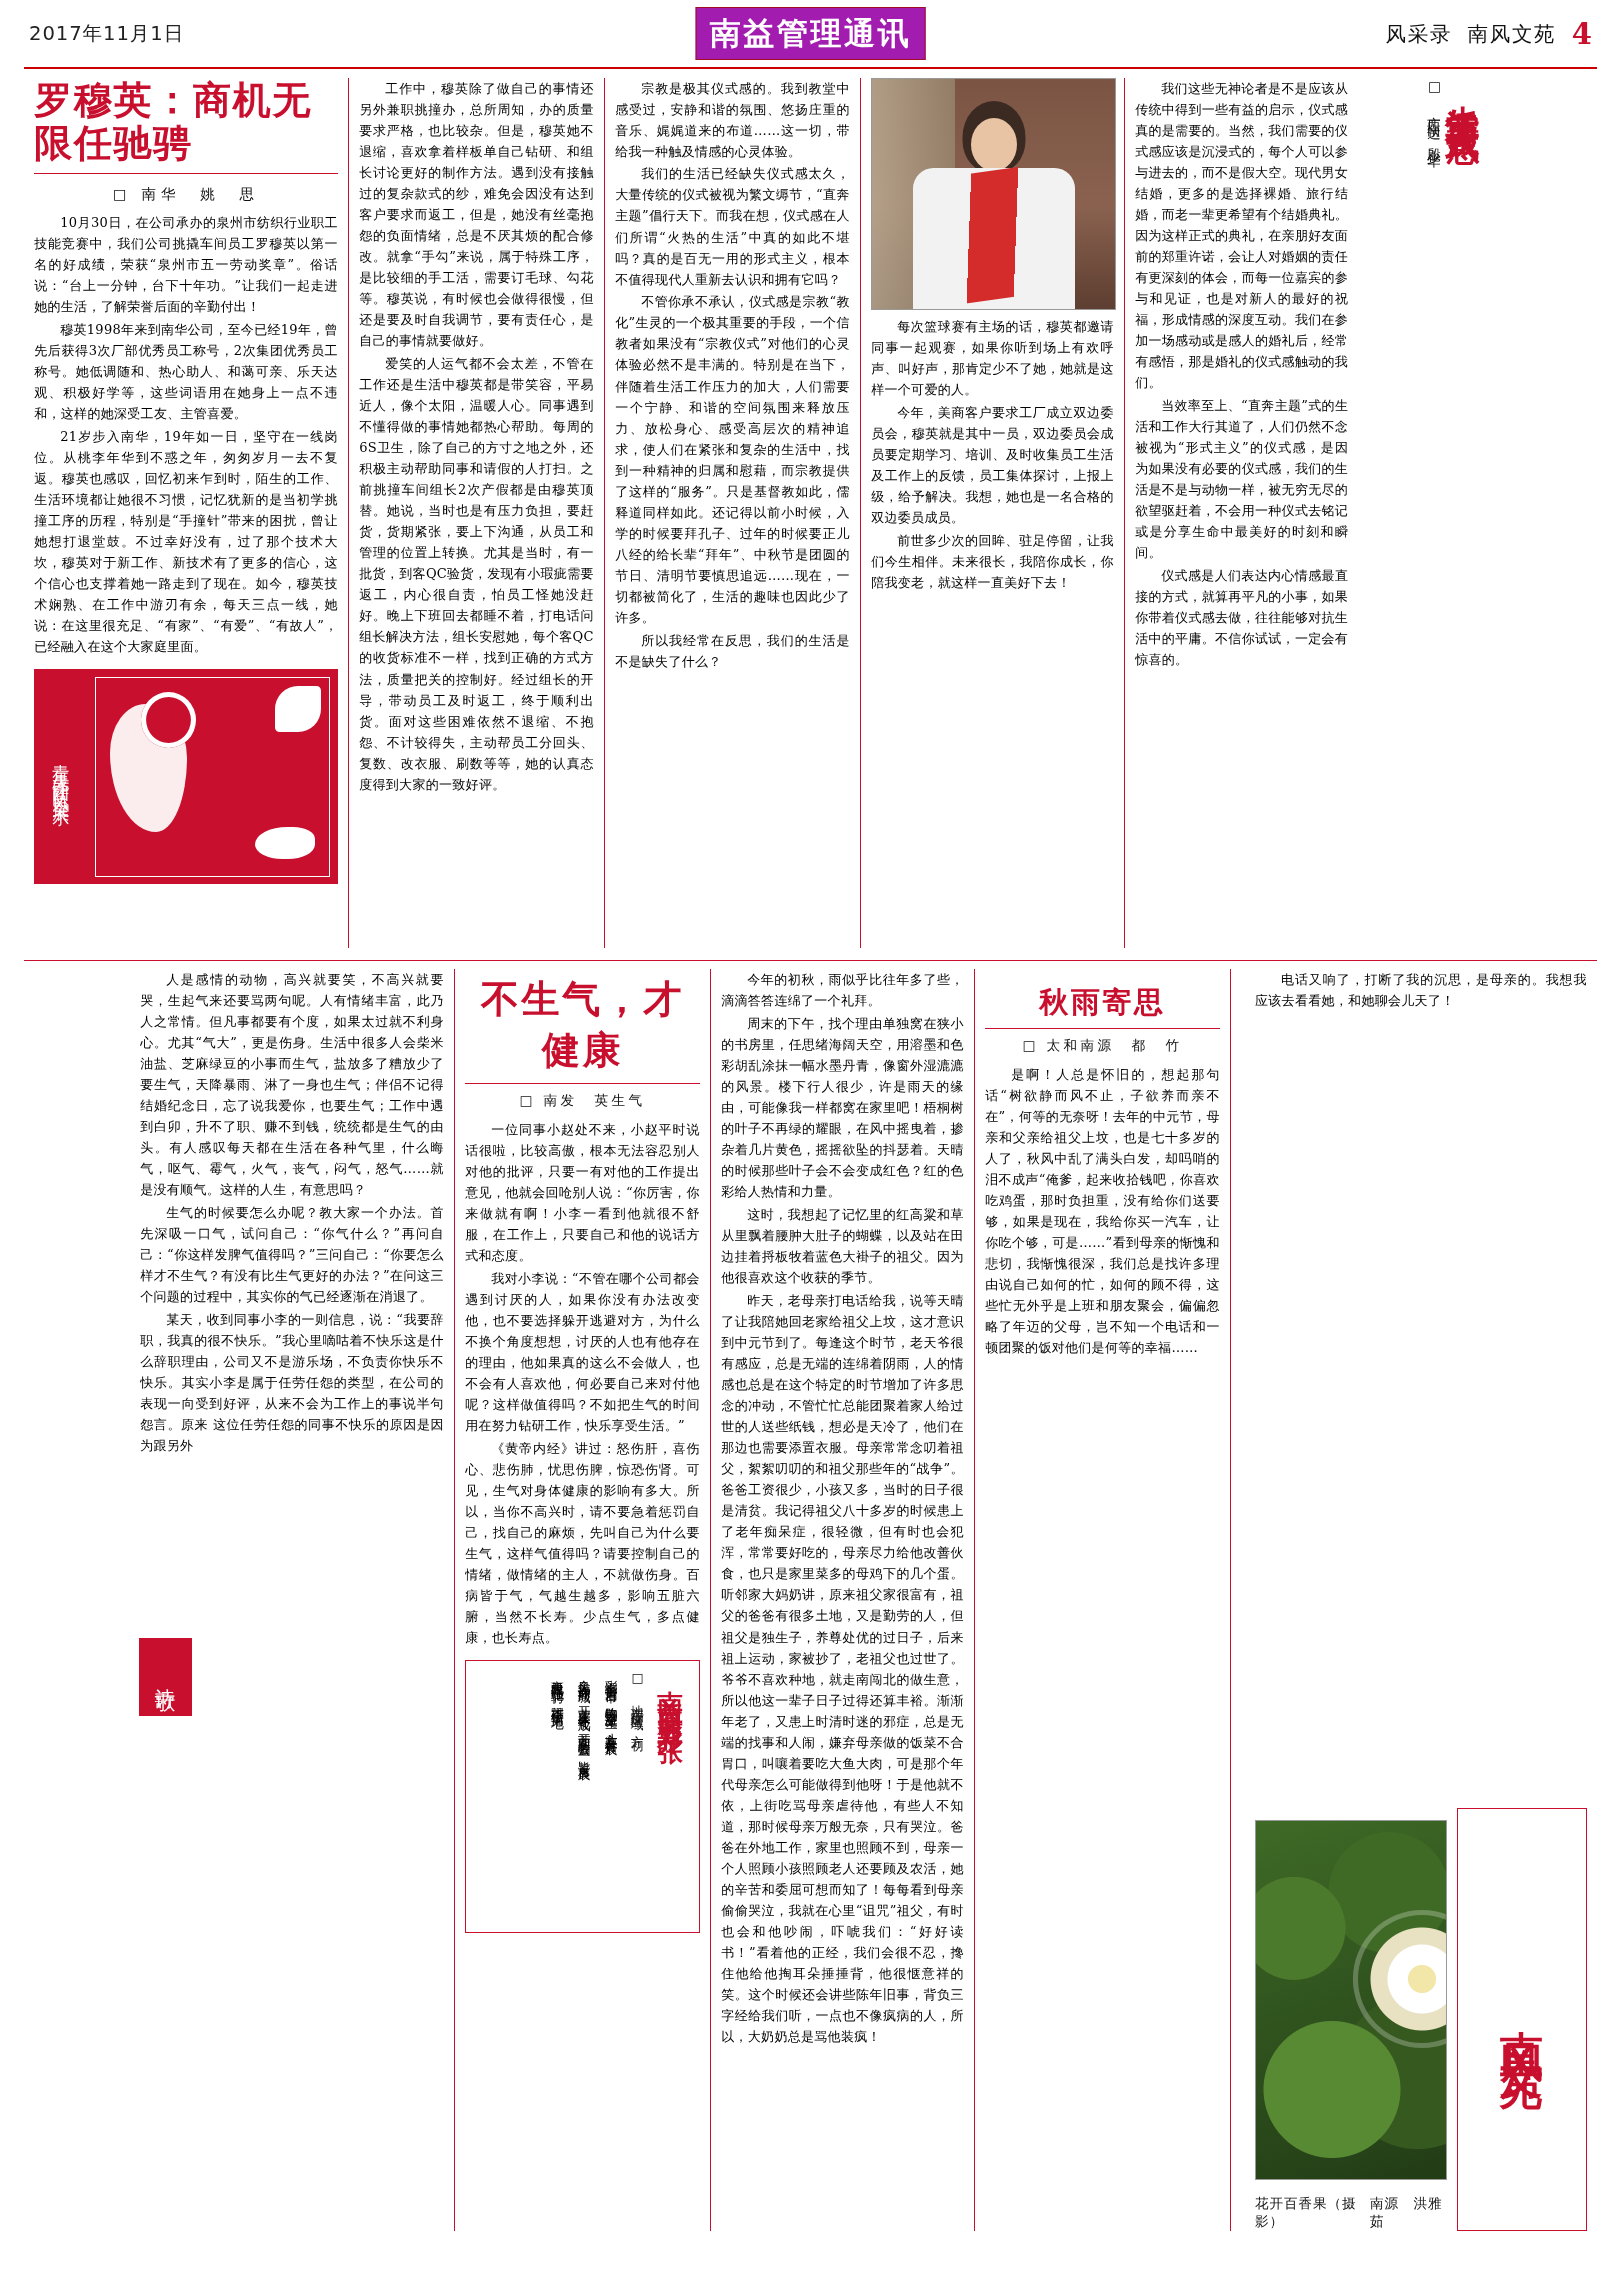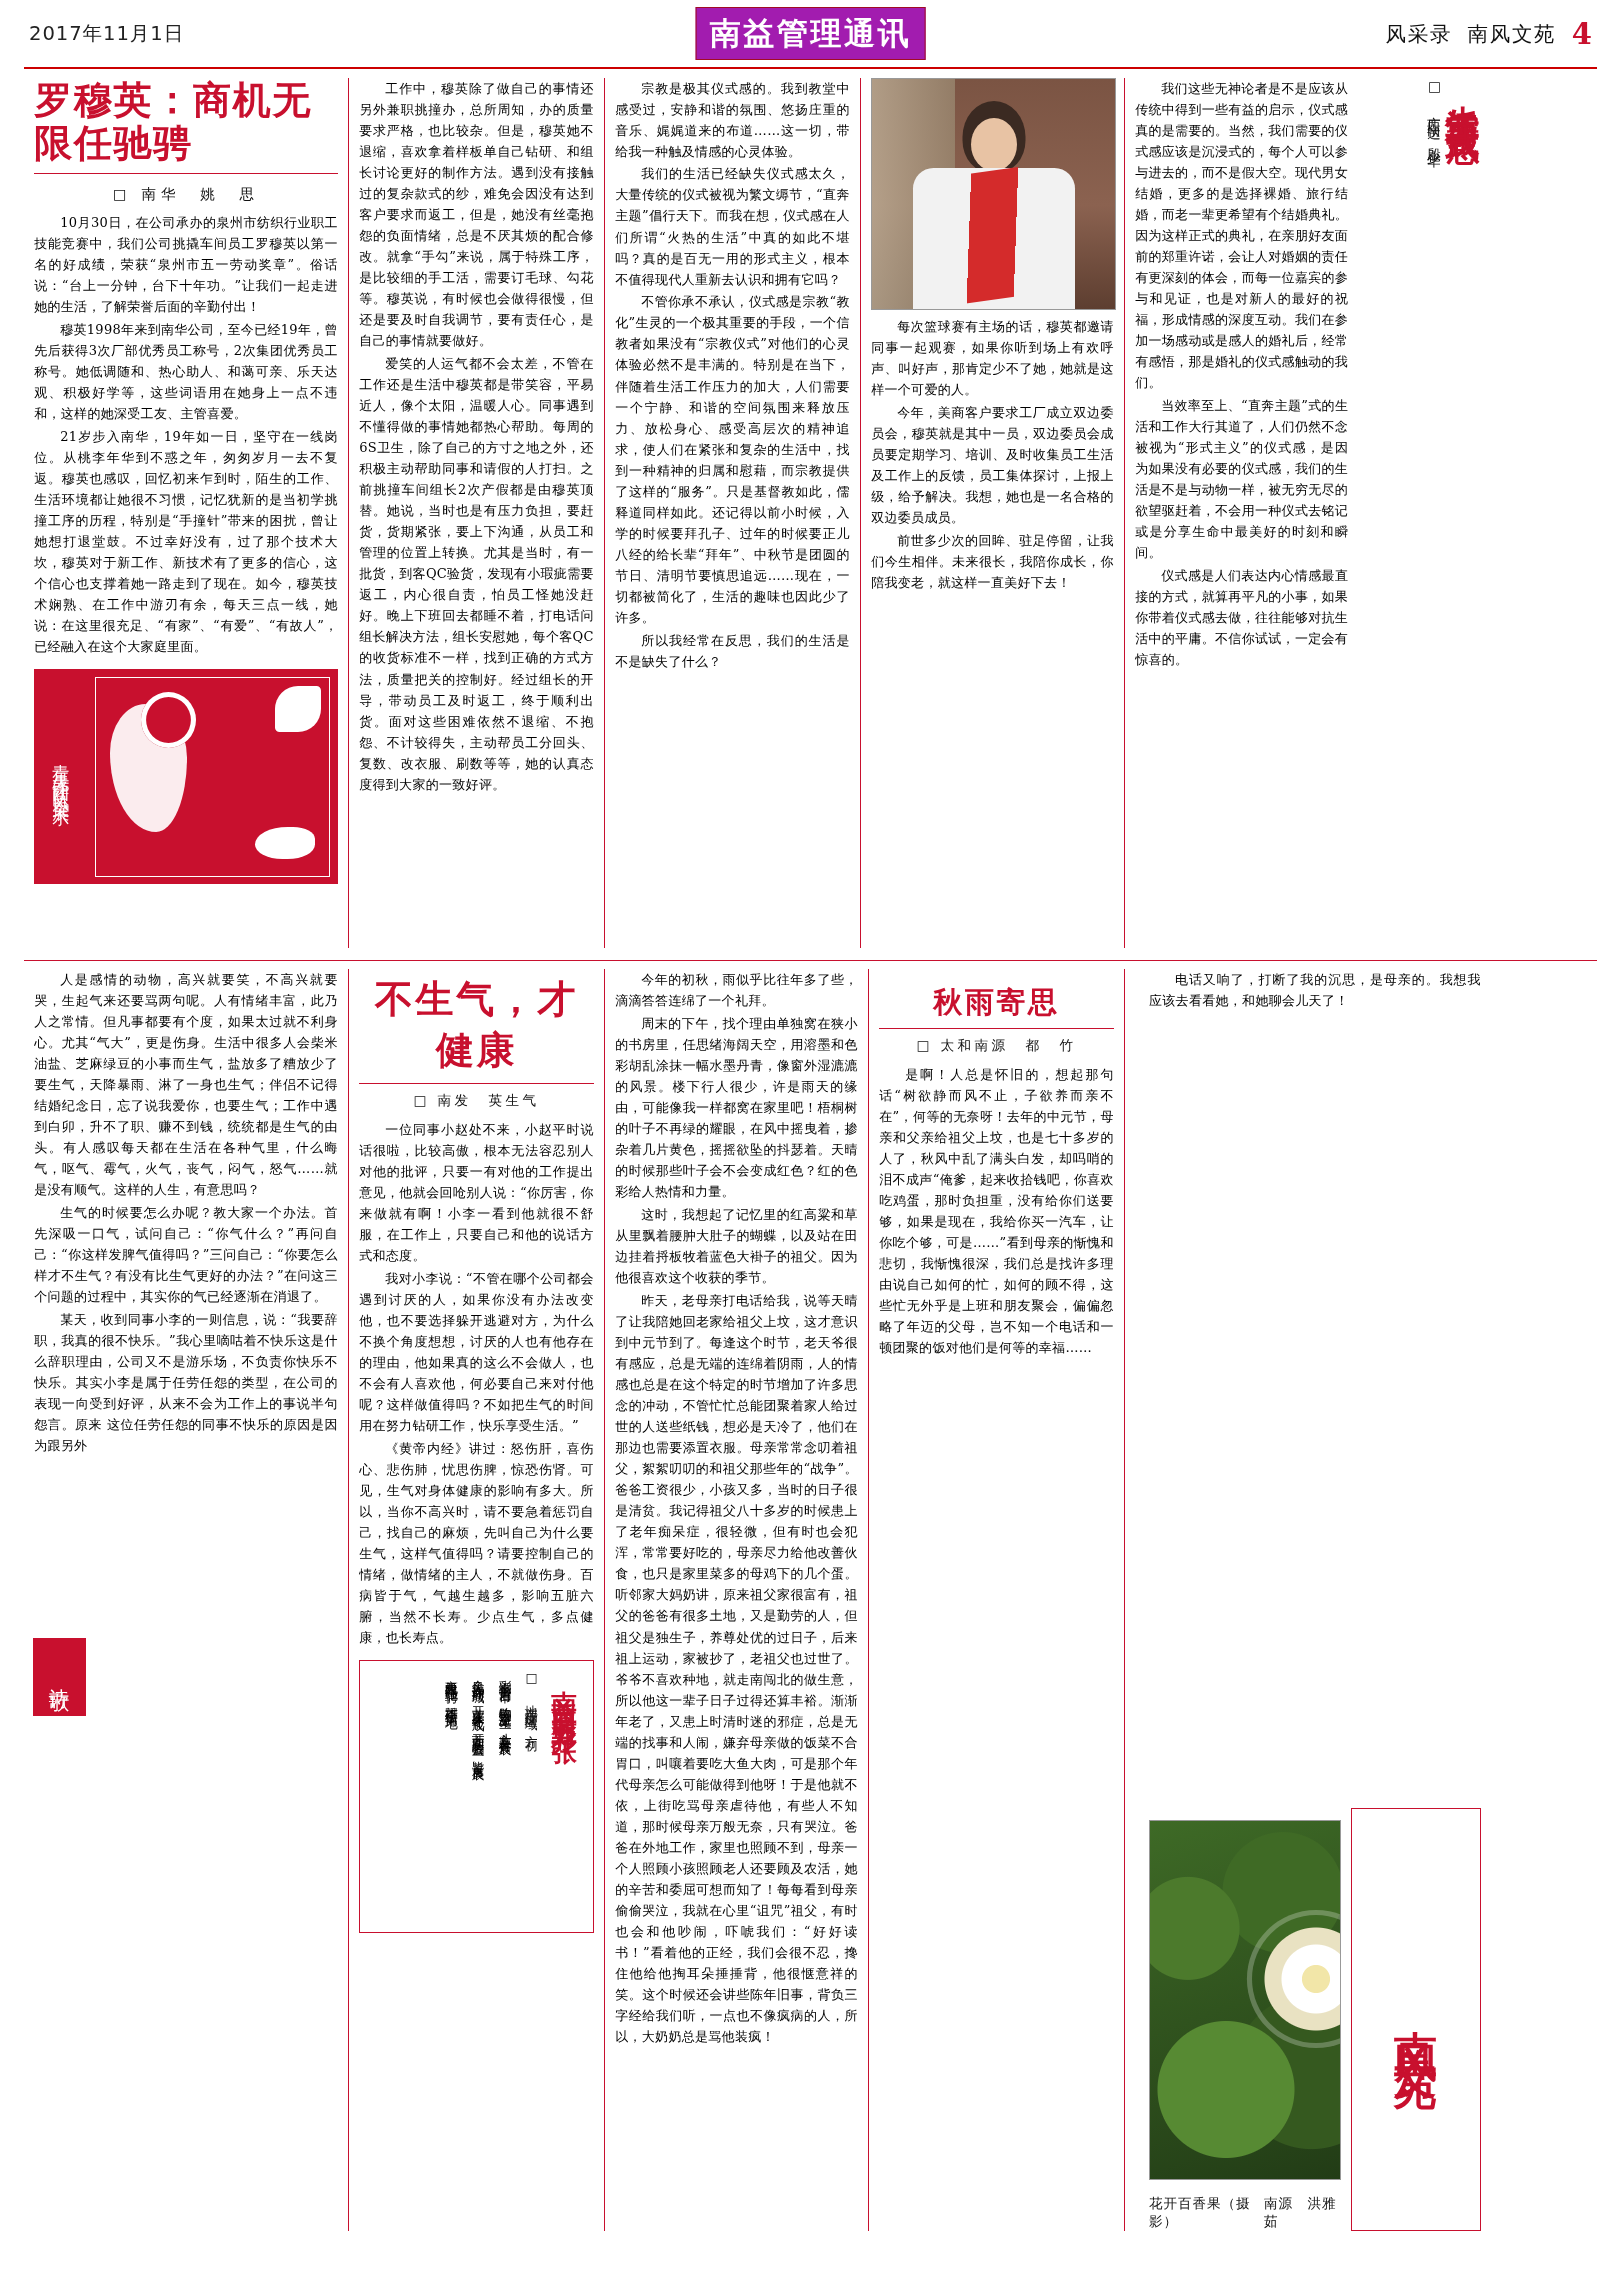--- a/index.html
+++ b/index.html
@@ -225,20 +225,21 @@
     font-family: "DejaVu Serif", serif;
   }
 
   
   .mid-divider { border-top: 1.7px solid #c8102e; margin: 12px 0 8.5px 0; }
 
   
   .lower {
     display: flex;
     height: 1262px;
+    justify-content: flex-end;
   }
   .headline-2 {
     font-family: "DejaVu Serif", "Liberation Serif", serif;
     font-size: 38px;
     font-weight: bold;
     color: #c8102e;
     letter-spacing: 2.6px;
     text-align: center;
     margin: 5.1px 0 6.8px 0;
   }

